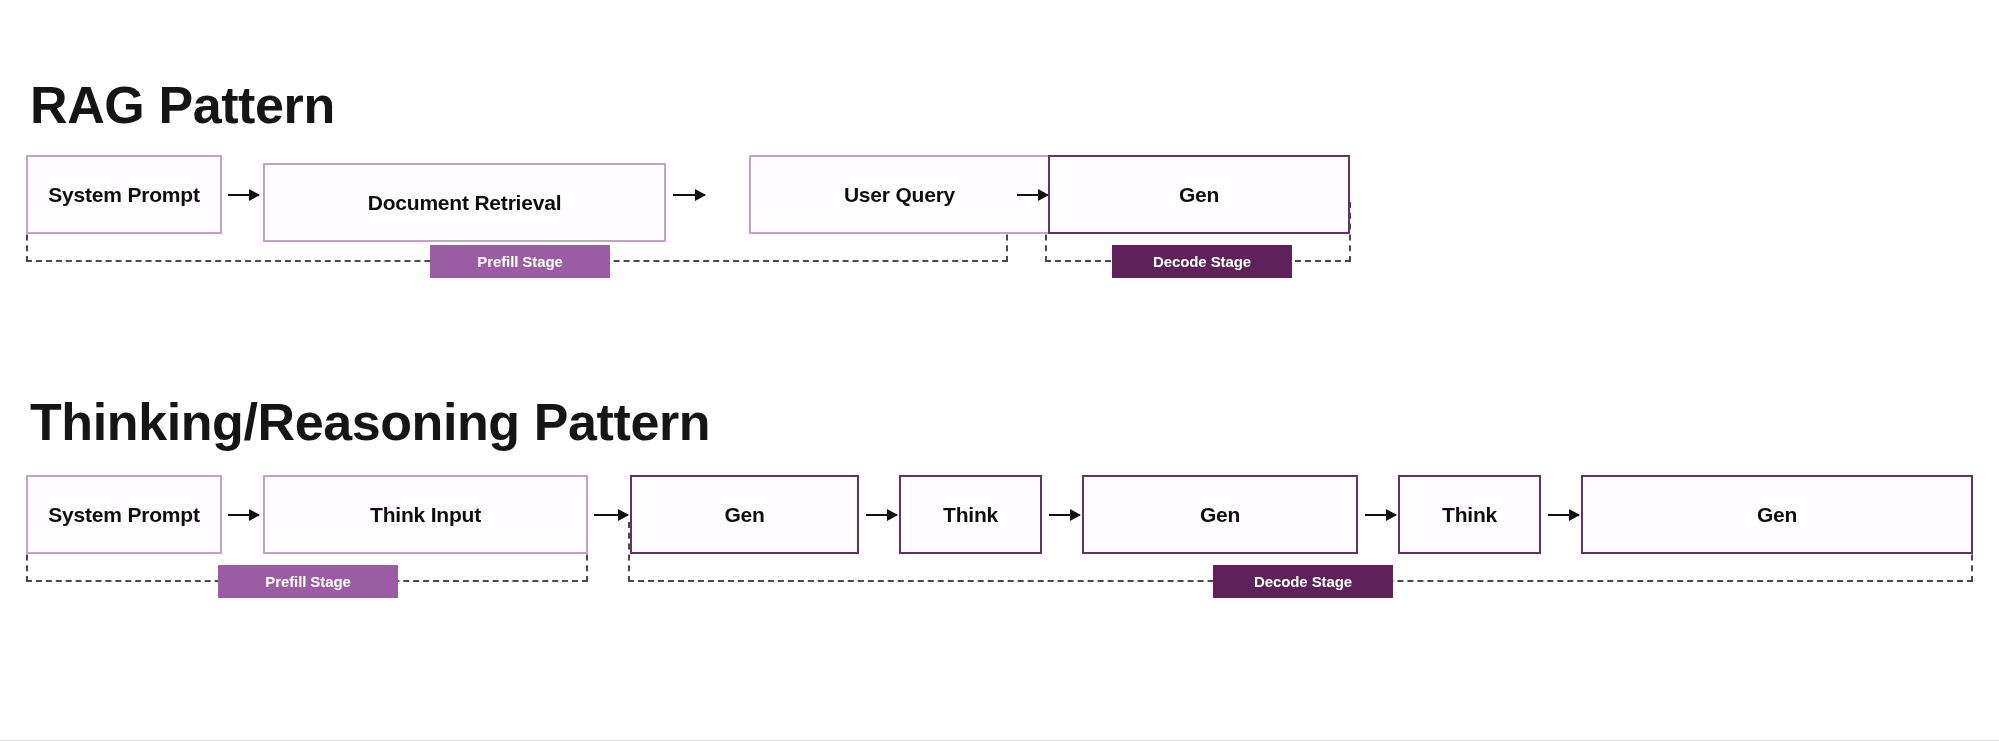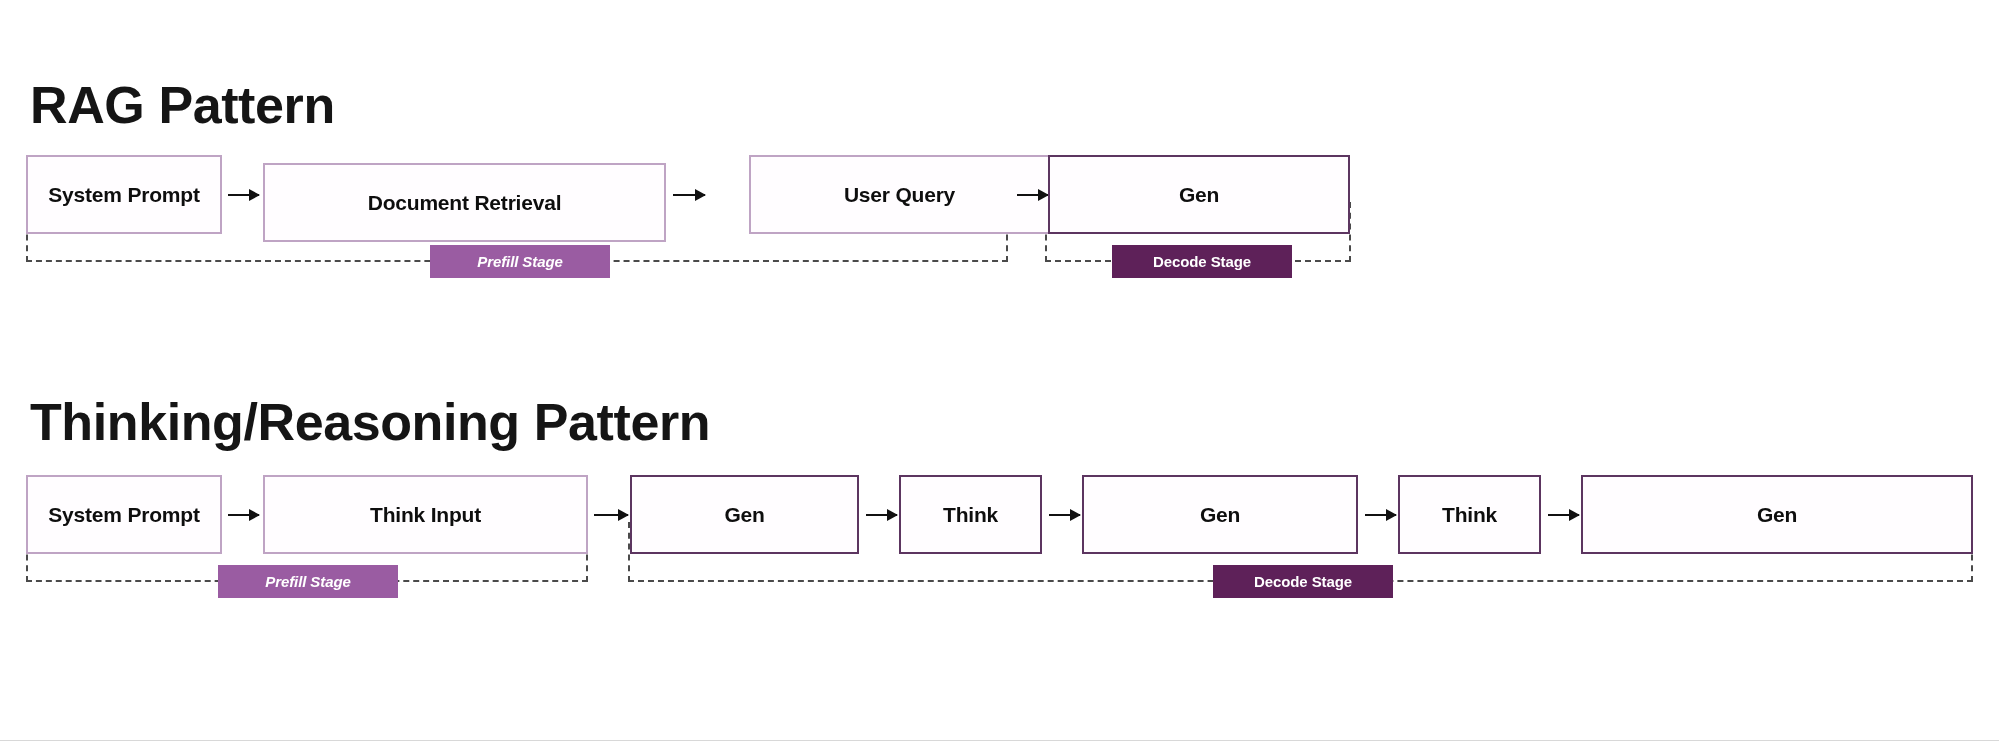--- a/index.html
+++ b/index.html
@@ -102,21 +102,21 @@
     display: flex;
     align-items: center;
     justify-content: center;
     color: #ffffff;
     font-size: 15px;
     font-weight: bold;
     letter-spacing: -0.1px;
     white-space: nowrap;
     height: 33px;
   }
-  .stage-pill.prefill { background: #9a5ca2; font-style: italic; }
+  .stage-pill.prefill { background: #9a5ca2; }
   .stage-pill.decode  { background: #5e2159; }
 </style>
 </head>
 <body>
 
 <div class="canvas">
 
   <div class="section-title" id="title-rag">RAG Pattern</div>
 
   <div class="row" id="row-rag">

